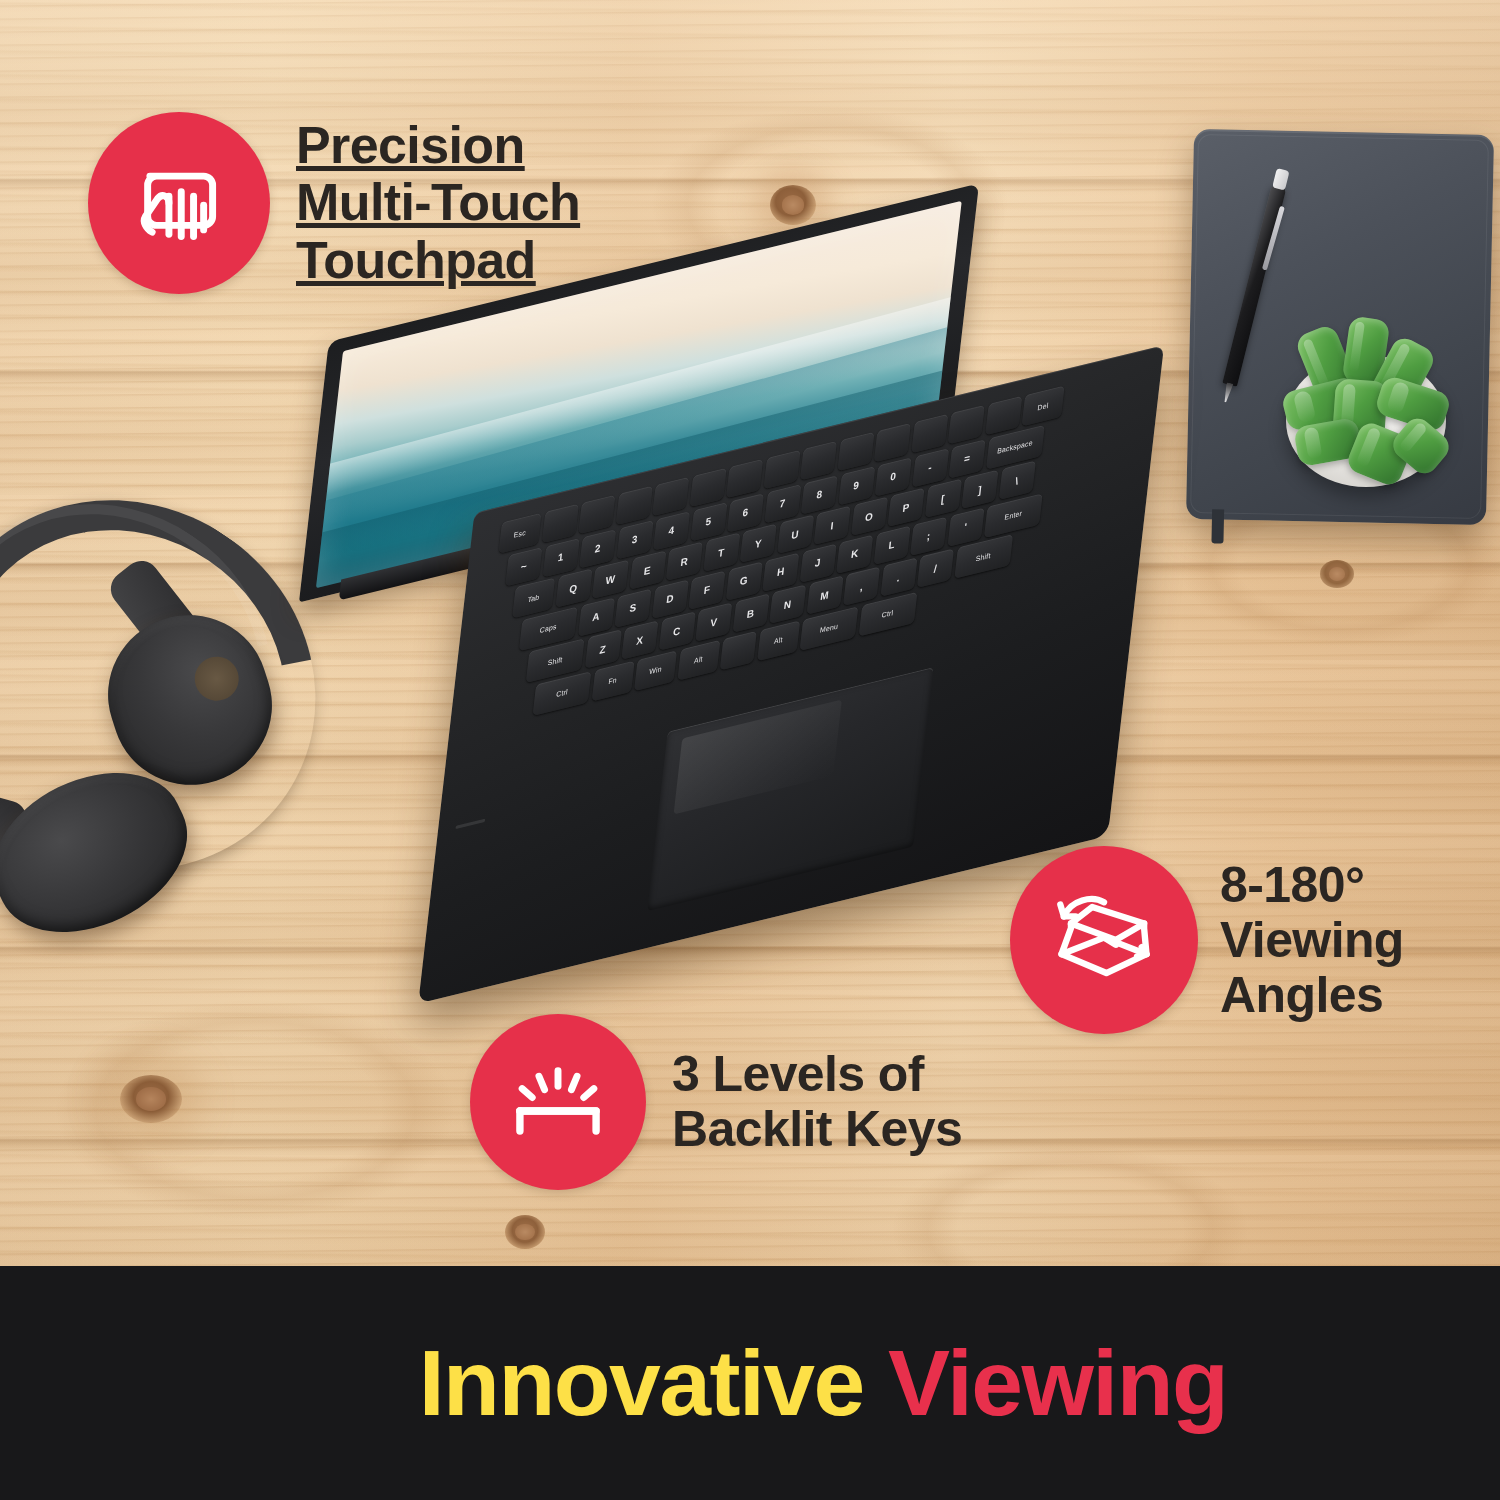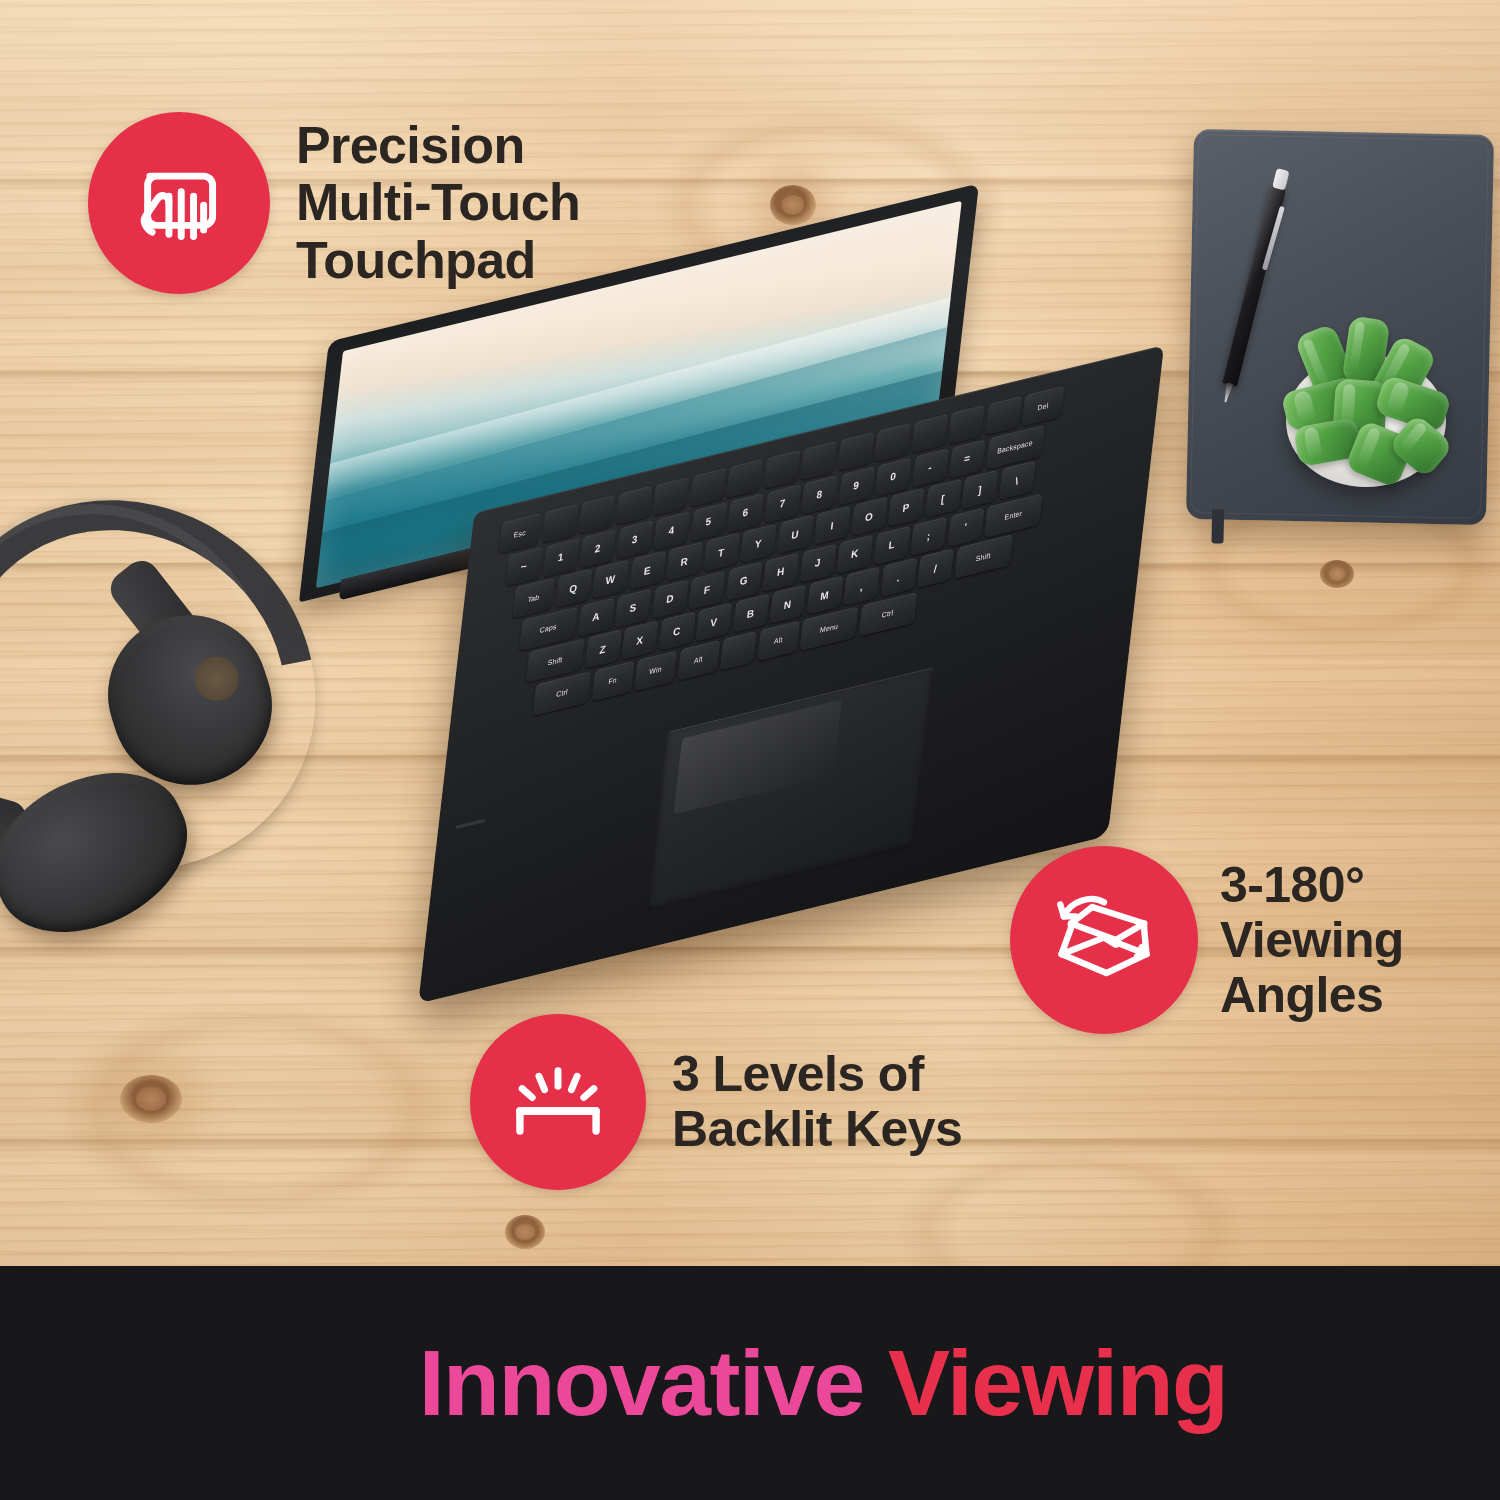--- a/index.html
+++ b/index.html
@@ -354,21 +354,21 @@
           </g>
           <g fill="none" stroke="#fff" stroke-width="6.2" stroke-linecap="round" stroke-linejoin="round">
             <path d="M41 44 V78"></path>
             <path d="M52 40 V80"></path>
             <path d="M63 44 V80"></path>
             <path d="M41 50 C41 44 35 41 31 46 L20 62 C17 67 21 73 26 76"></path>
             <path d="M72 52 V74"></path>
           </g>
         </svg>
       </div>
-      <div class="ftext" style="color:#2b2622;">Precision
+      <div class="ftext" style="color:#2b2622;text-decoration:underline;">Precision
 Multi-Touch
 Touchpad</div>
     </div>
 
     <div class="feature" id="f-angles">
       <div class="badge" style="background:#e6304a;">
         <svg viewBox="0 0 100 100" width="118" height="118">
           <g fill="none" stroke="#fff" stroke-width="5.4" stroke-linecap="round" stroke-linejoin="round">
 
             <path d="M40 22 L84 36 L60 50 L22 36 Z"></path>
@@ -378,21 +378,21 @@
             <path d="M22 36 L22 40 L14 62"></path>
             <path d="M84 36 L84 40 L86 62"></path>
             <path d="M60 50 L60 54 L50 48"></path>
 
             <path d="M16 30 C22 16 40 12 50 18"></path>
             <path d="M16 30 L13 20 M16 30 L26 30"></path>
             <path d="M86 62 L82 56 M86 62 L78 64"></path>
           </g>
         </svg>
       </div>
-      <div class="ftext" style="color:#2b2622;">3-180°
+      <div class="ftext" style="color:#2b2622;">8-180°
 Viewing
 Angles</div>
     </div>
 
     <div class="feature" id="f-backlit">
       <div class="badge" style="background:#e6304a;">
         <svg viewBox="0 0 100 100" width="112" height="112">
           <g fill="none" stroke="#fff" stroke-width="6.6" stroke-linecap="round" stroke-linejoin="round">
             <path d="M16 58 H84 V76"></path>
             <path d="M16 58 V76"></path>
@@ -408,17 +408,17 @@
         </svg>
       </div>
       <div class="ftext" style="color:#2b2622;">3 Levels of
 Backlit Keys</div>
     </div>
 
   </div>
 
   <div class="banner" style="background:#18181a;">
     <div class="banner-text">
-      <span class="bt-white" style="color:#ec4899;text-align:right;">Innovative</span><span> </span><span class="bt-red" style="color:#e8304c;">Viewing</span>
+      <span class="bt-white" style="color:#fde047;text-align:right;">Innovative</span><span> </span><span class="bt-red" style="color:#e8304c;">Viewing</span>
     </div>
   </div>
 
 </div>
 
 </body></html>

